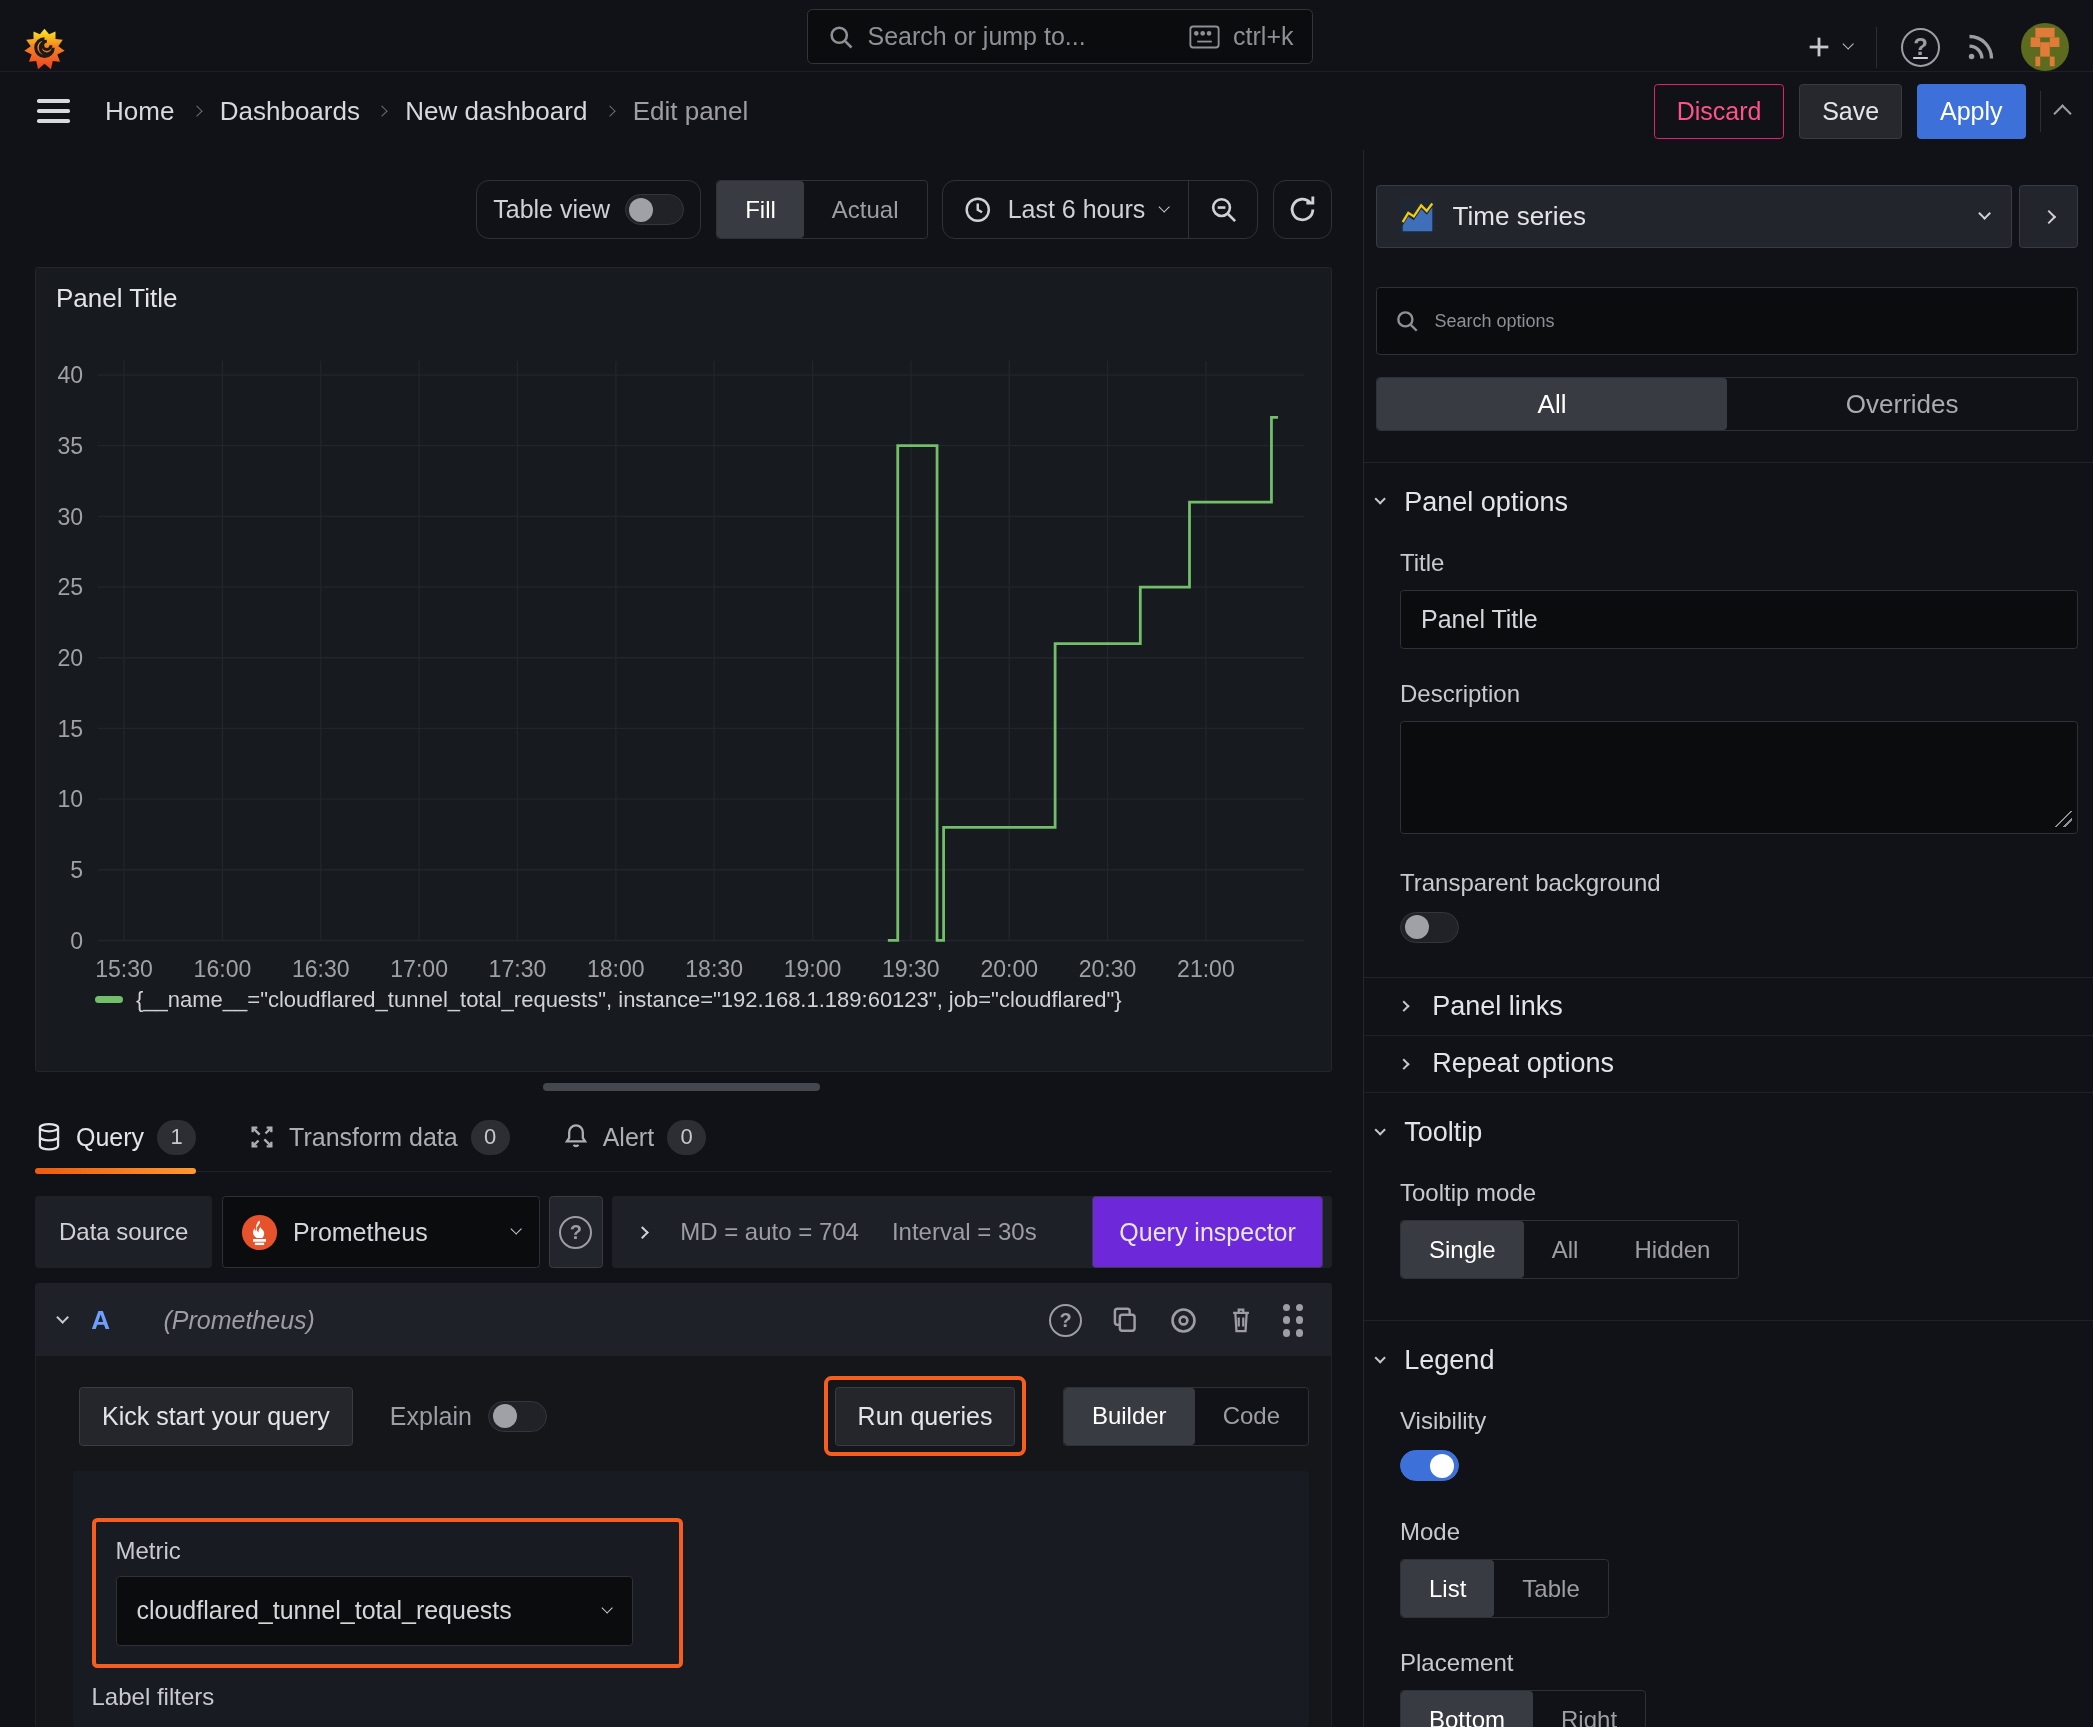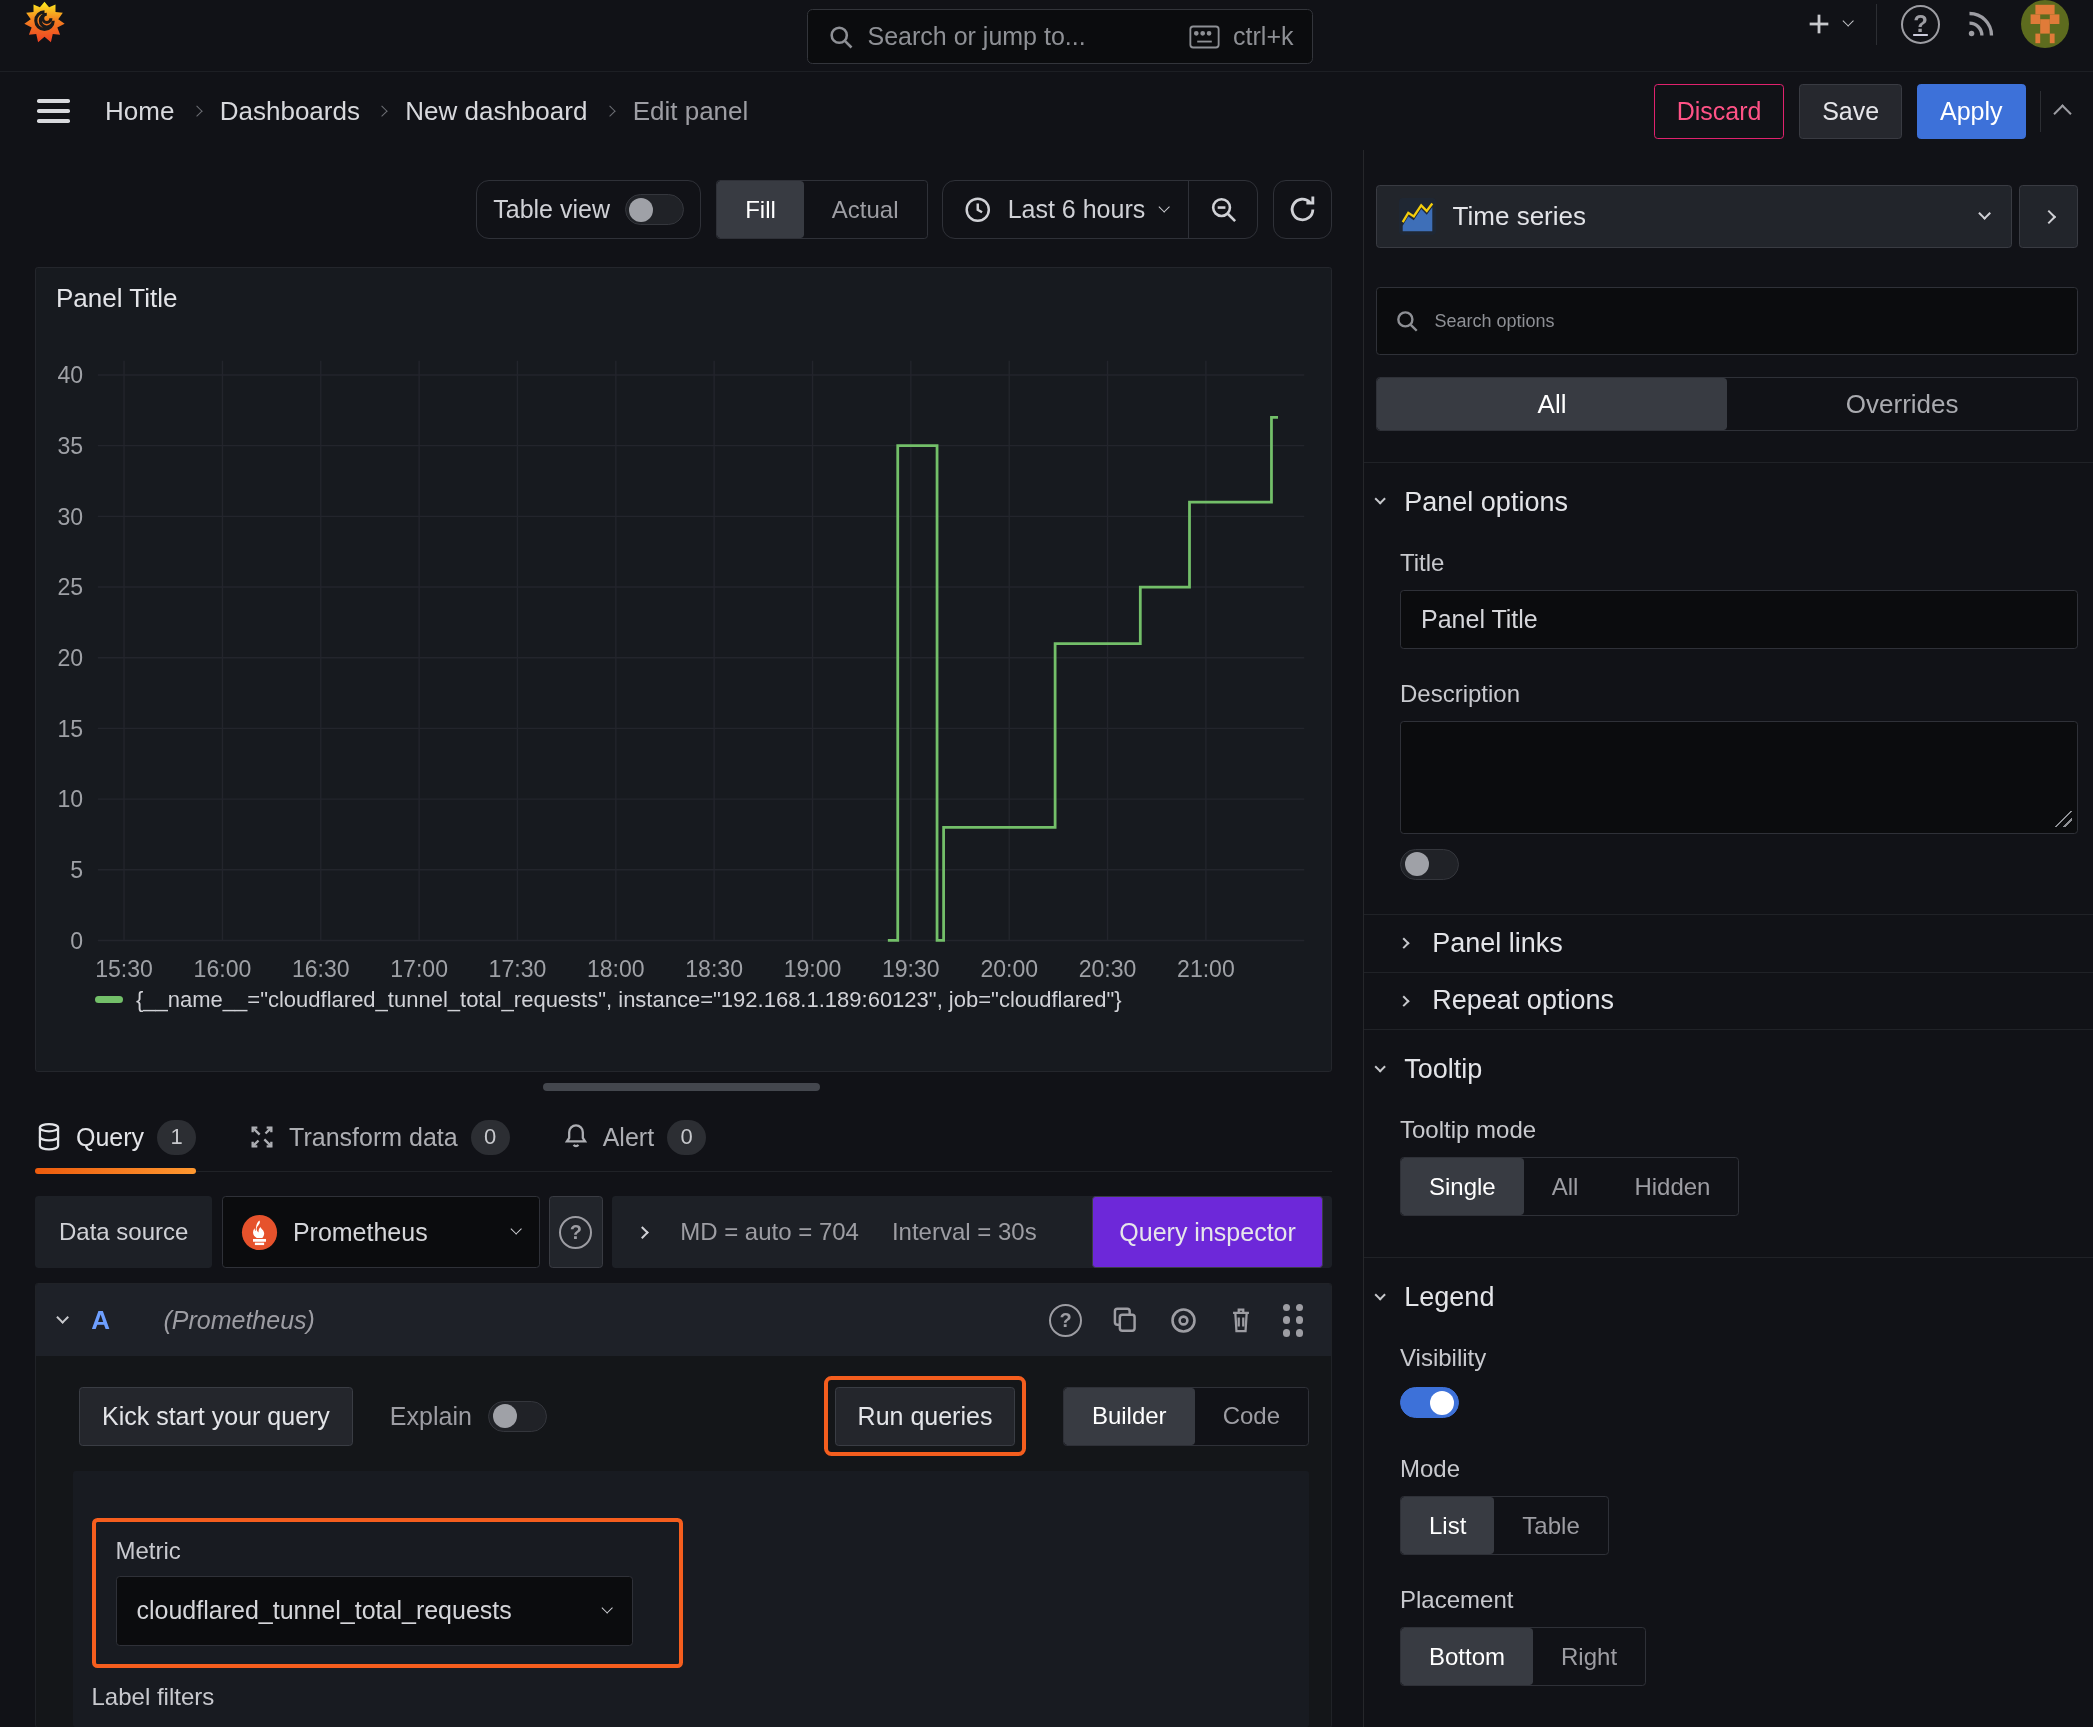--- a/index.html
+++ b/index.html
@@ -22,21 +22,21 @@
   .seg .seg-item { display:flex; align-items:center; justify-content:center; height:100%; color:#9d9da3; padding:0 28px; cursor:default; }
   .seg .seg-item.active { background:#383b42; color:#fff; border-radius:3.7px; }
   .switch { position:relative; width:59px; height:31px; border-radius:15.7px; background:#202227; border:0.9px solid #34363c; flex:none; }
   .switch .knob { position:absolute; top:2.8px; left:3.7px; width:24px; height:24px; border-radius:50%; background:#9fa1a7; }
   .switch.on { background:#3d71d9; border-color:#3d71d9; }
   .switch.on .knob { left:auto; right:3.7px; background:#fff; }
   .icon { display:inline-flex; align-items:center; justify-content:center; color:#9d9da3; }
   svg { display:block; }
 
   
-  .topbar { height:72px; display:flex; align-items:flex-start; padding:0 24px; border-bottom:0.9px solid #1d1f24; position:relative;text-decoration:underline; }
+  .topbar { height:72px; display:flex; align-items:flex-end; padding:0 24px; border-bottom:0.9px solid #1d1f24; position:relative;text-decoration:underline; }
   .logo { width:41px; height:44px; }
   .searchbox { position:absolute; left:807px; top:9.2px; width:506px; height:55px;
     background:#0b0c0e; border:0.9px solid #33353b; border-radius:5.5px;
     display:flex; align-items:center; padding:0 18.5px; gap:13px; color:#8e9095; font-size:25px; }
   .searchbox .grow { flex:1; }
   .top-actions { margin-left:auto; display:flex; align-items:center; gap:24px; }
   .vline { width:0.9px; height:41px; background:#2c2e33; }
   .qmark { width:39px; height:39px; border:2.8px solid #9d9da3; border-radius:50%; display:flex; align-items:center; justify-content:center; font-size:24px; font-weight:bold; color:#9d9da3; }
   .avatar { width:48px; height:48px; border-radius:50%; overflow:hidden; }
 
@@ -493,20 +493,21 @@
       <div class="side-label">Title</div>
       <div class="input-like side-input">
         <span>Panel Title</span>
       </div>
 
       <div class="side-label">Description</div>
       <div class="input-like side-textarea">
         <span class="resize-glyph"></span>
       </div>
 
+      <div class="side-label" style="margin-top:35px;">Transparent background</div>
       <span class="switch side-toggle" style="display:inline-block;"><span class="knob"></span></span>
 
       <div class="sec-div" style="margin-top:28px;"></div>
       <div class="collapsed-head">
         <i class="chev right" style="width:8.3px;height:8.3px;border-width:2.3px;color:#c7c8cc;"></i>
         <span>Panel links</span>
       </div>
       <div class="sec-div" style="margin-top:11px;"></div>
       <div class="collapsed-head">
         <i class="chev right" style="width:8.3px;height:8.3px;border-width:2.3px;color:#c7c8cc;"></i>

